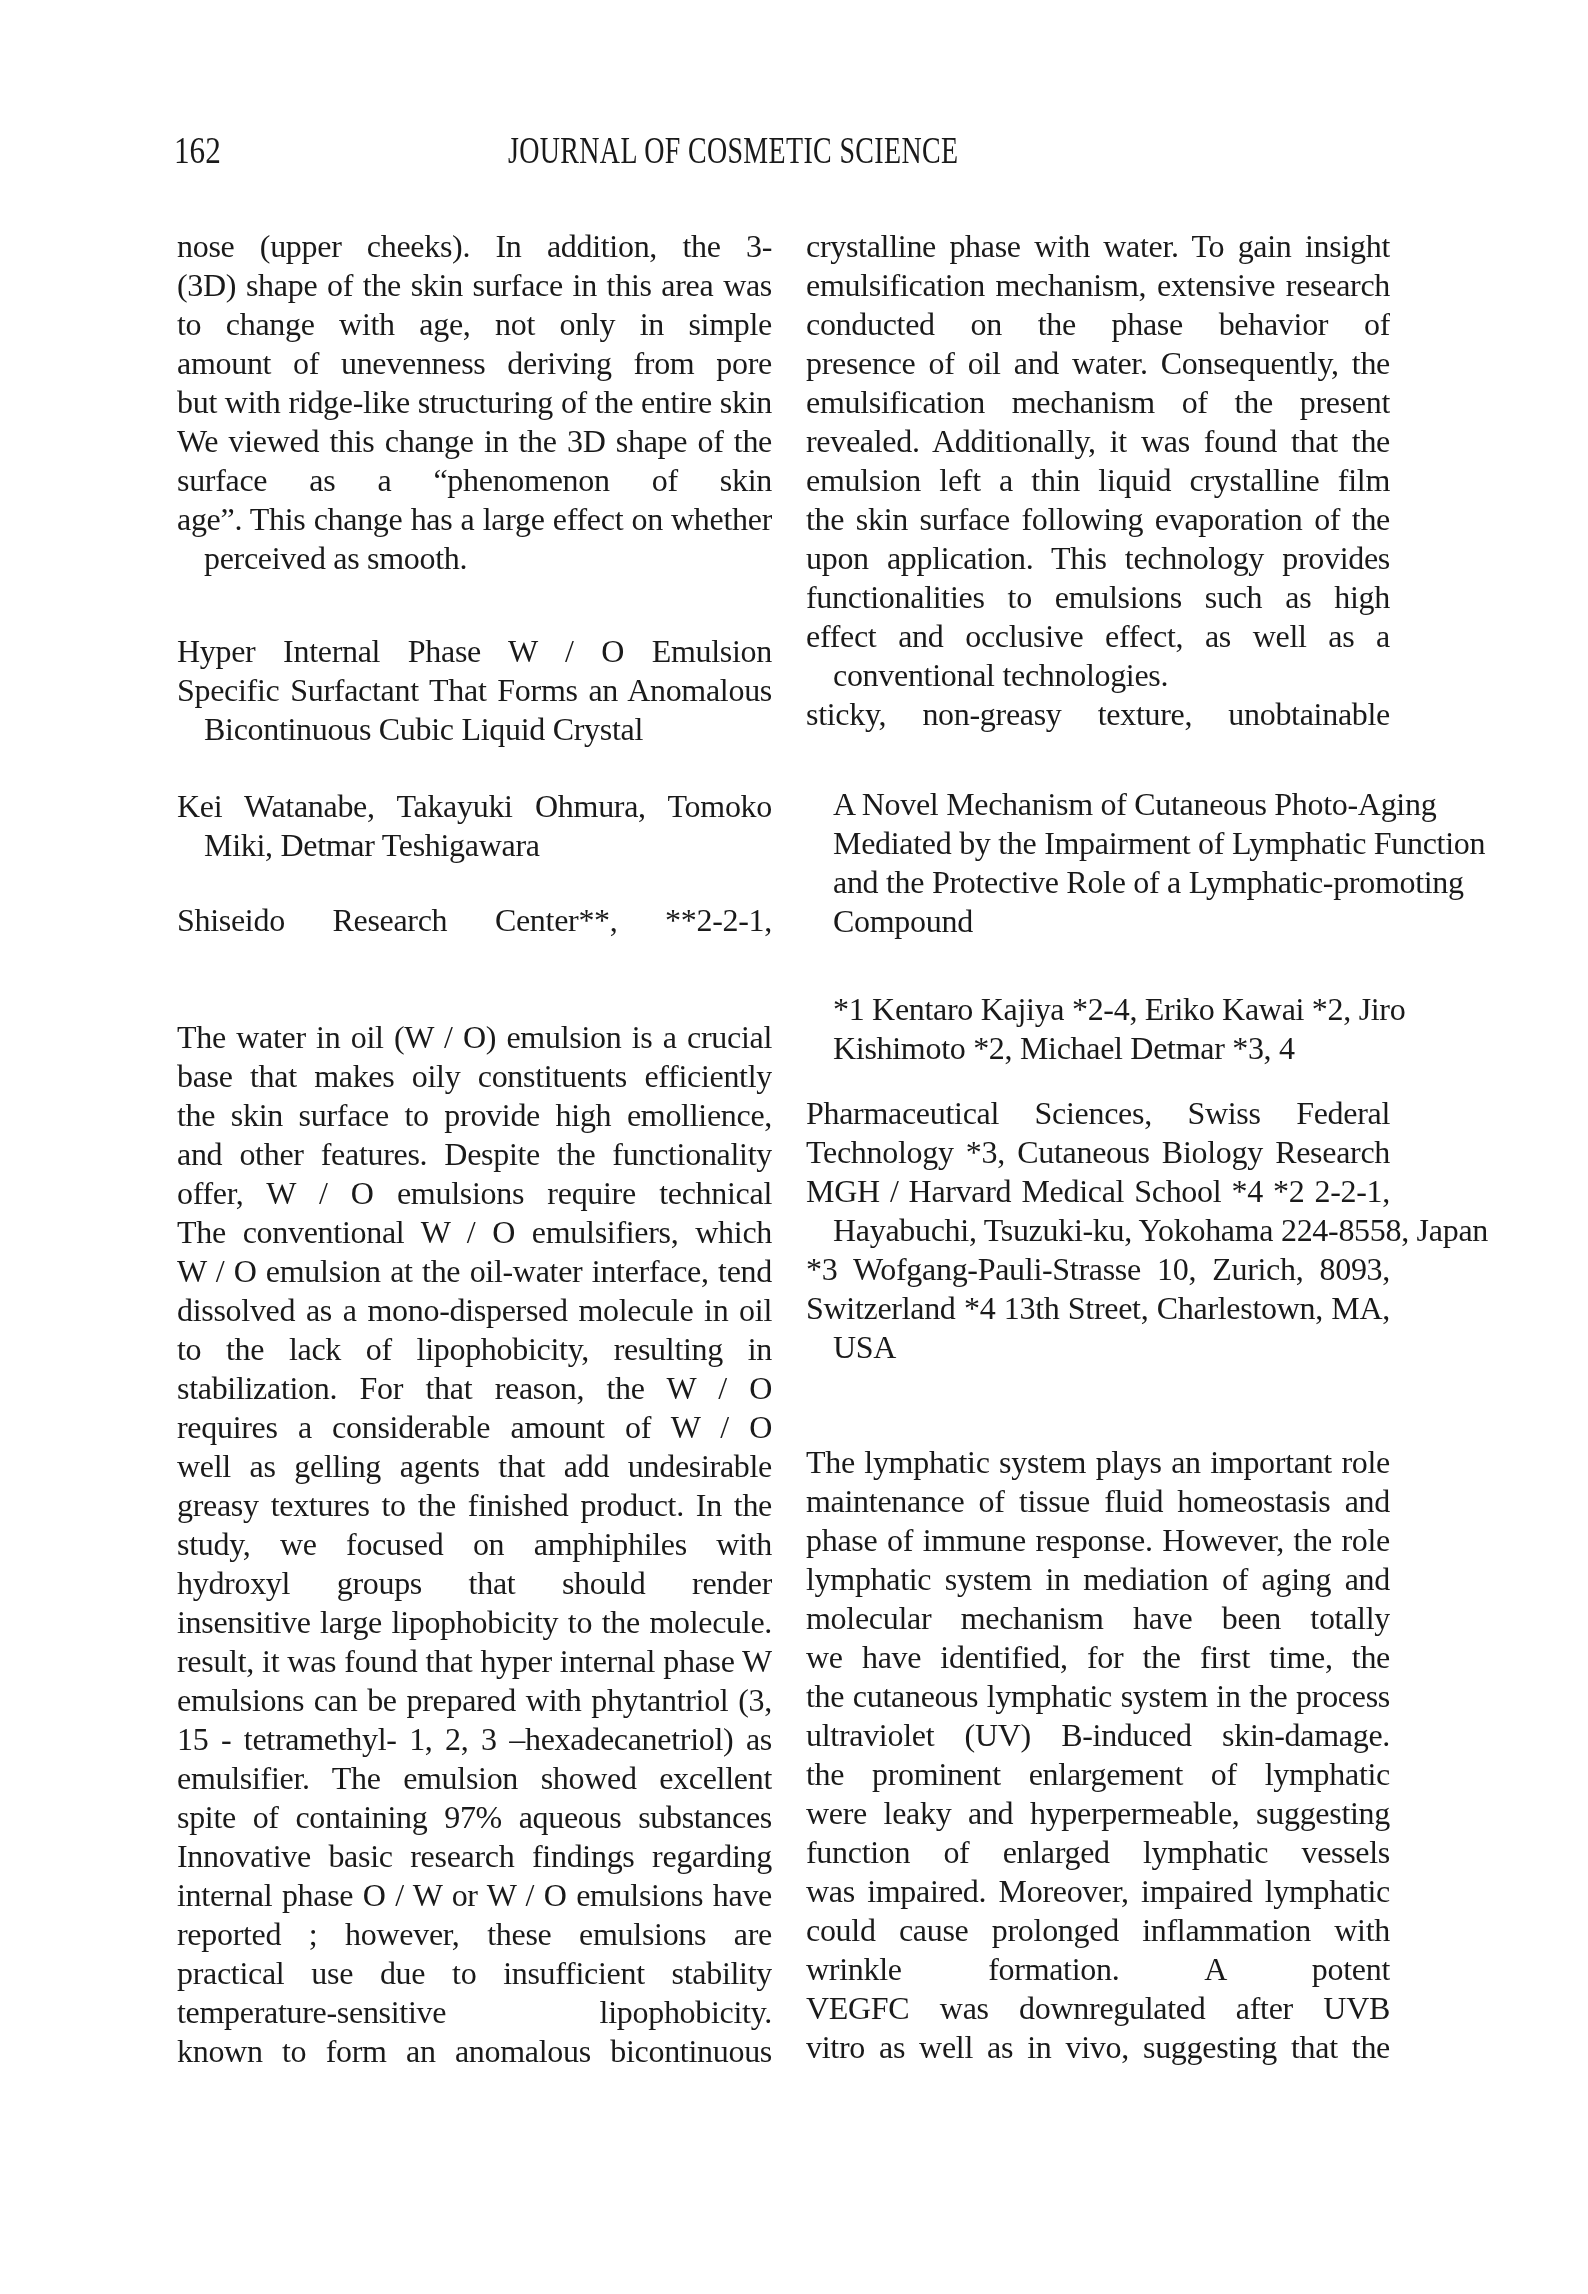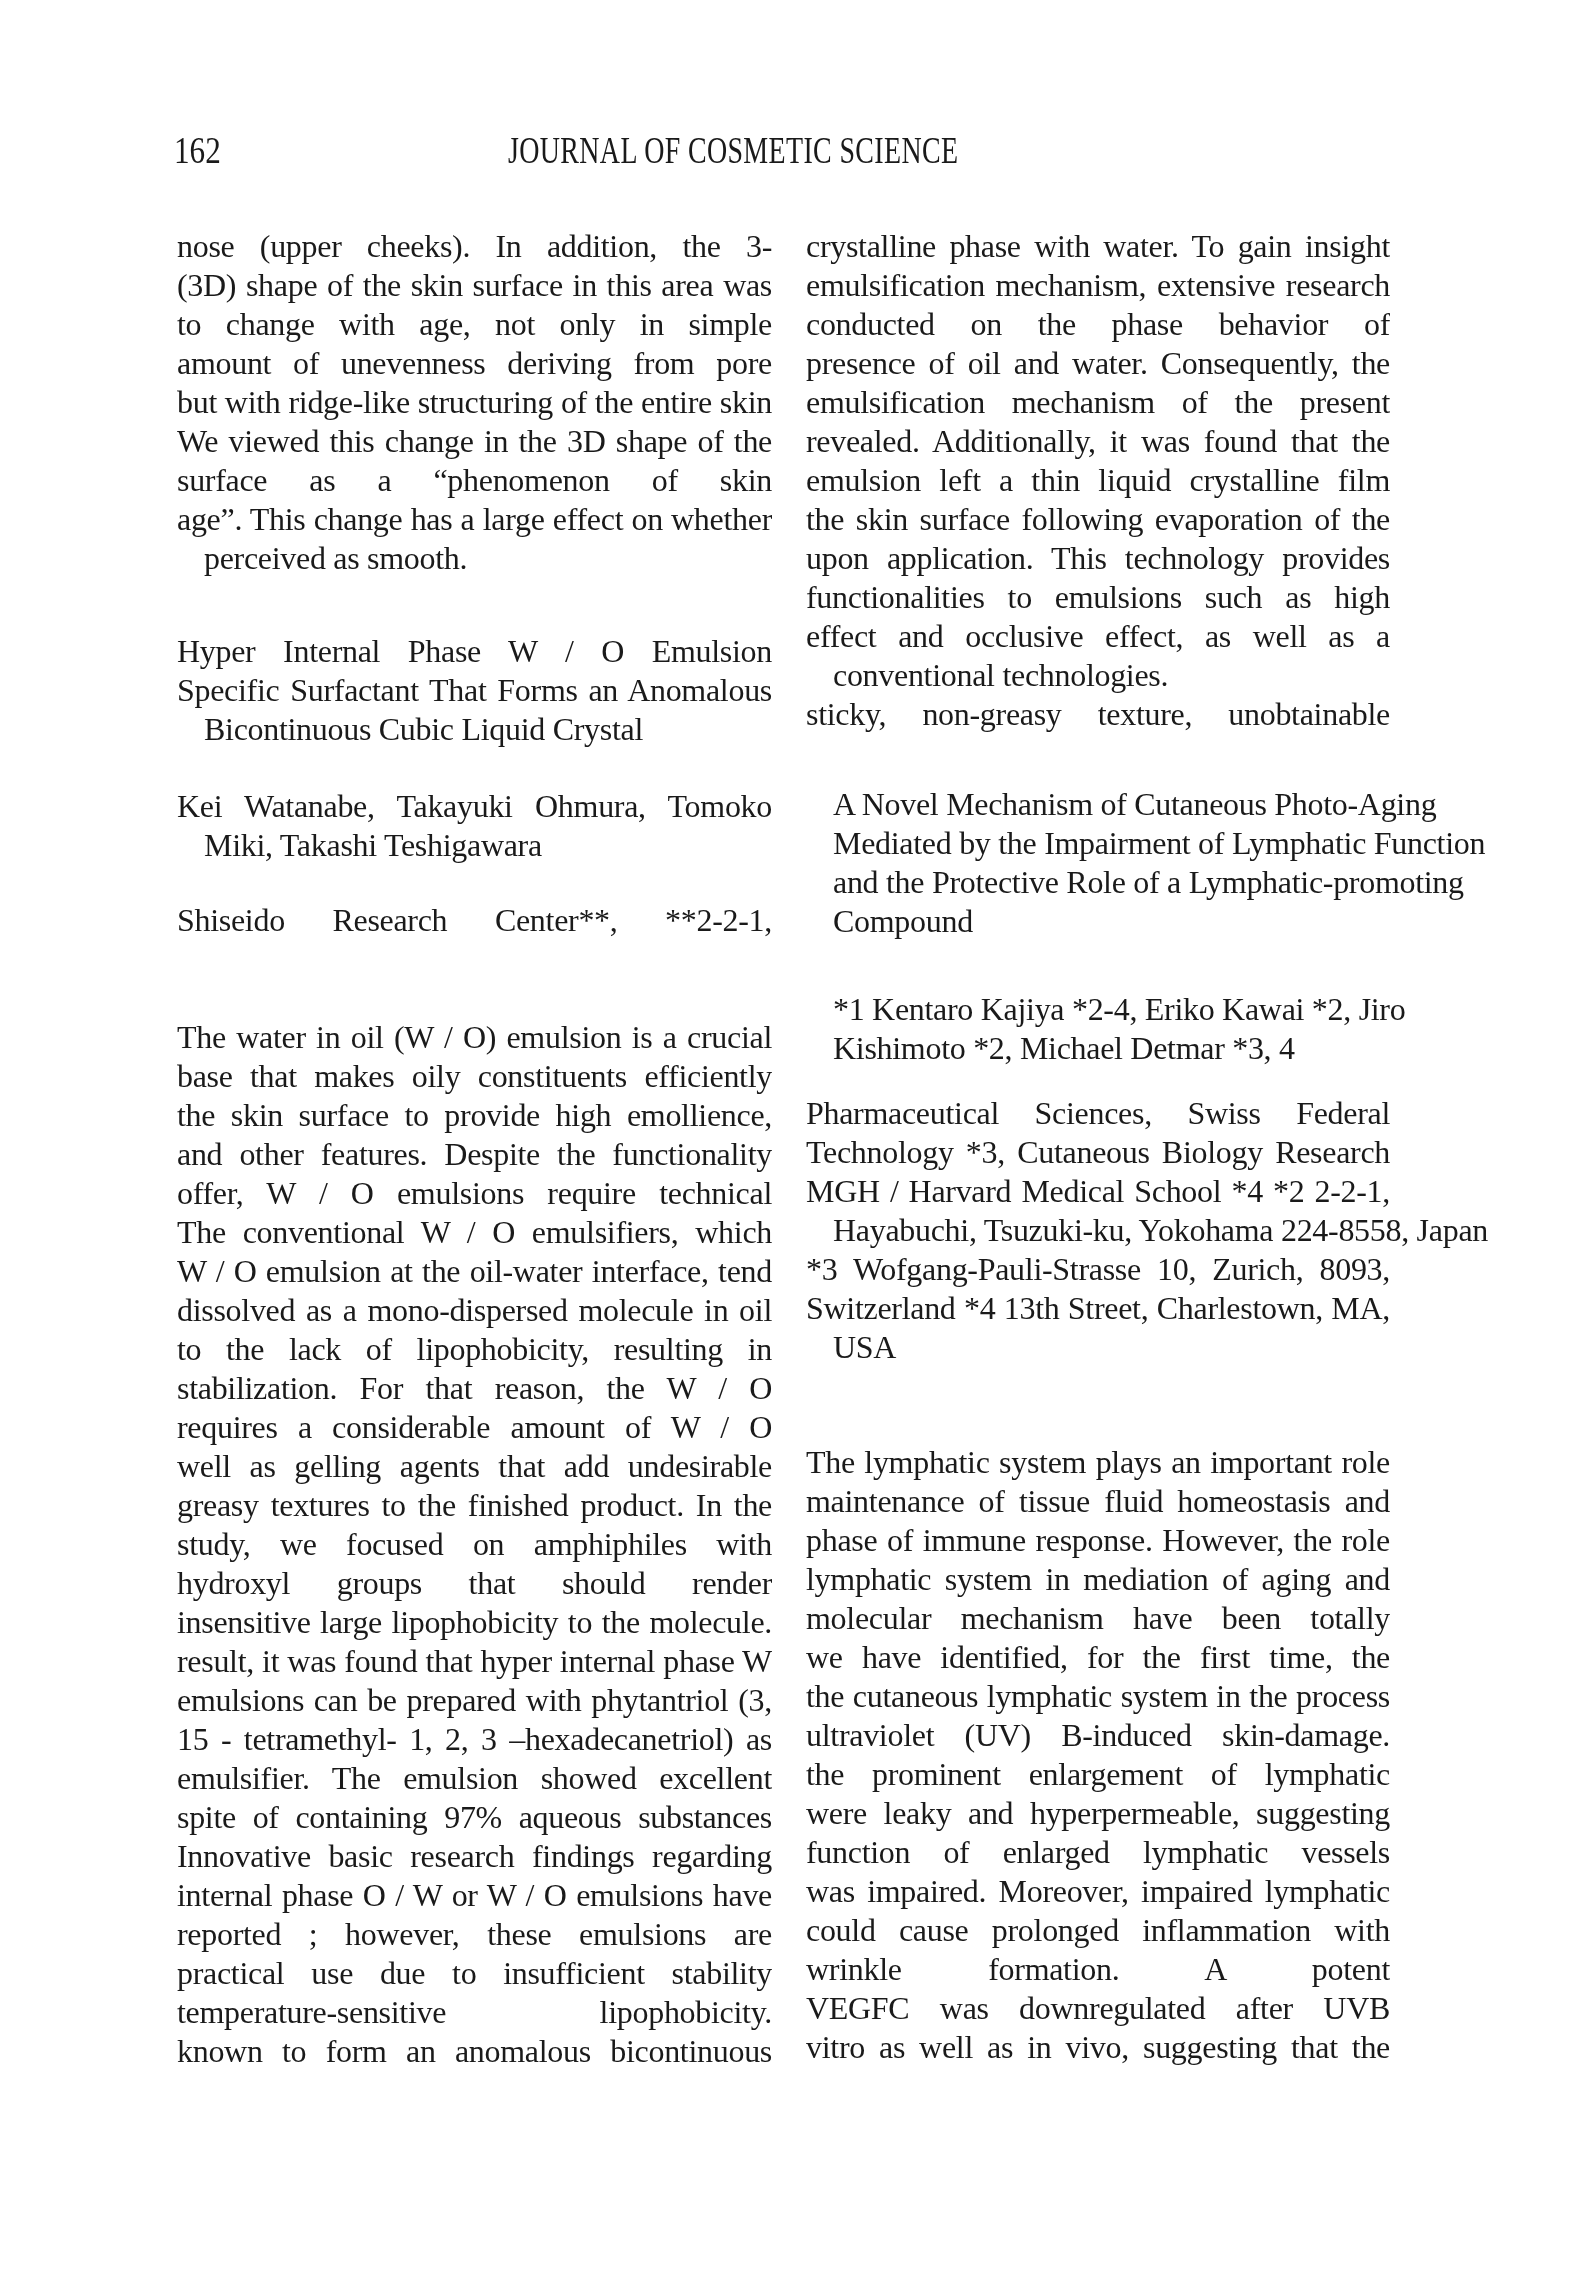--- a/index.html
+++ b/index.html
@@ -38,21 +38,21 @@
   </div>
 
   <div class="block col-left" style="top:632px">
     <span class="ln j">Hyper Internal Phase W / O Emulsion Stabilized with a</span>
     <span class="ln j">Specific Surfactant That Forms an Anomalous</span>
     <span class="ln l">Bicontinuous Cubic Liquid Crystal</span>
   </div>
 
   <div class="block col-left" style="top:787px">
     <span class="ln j">Kei Watanabe, Takayuki Ohmura, Tomoko Ikeda,Ayako</span>
-    <span class="ln l">Miki, Takashi Teshigawara</span>
+    <span class="ln l">Miki, Detmar Teshigawara</span>
   </div>
 
   <div class="block col-left" style="top:901px">
     <span class="ln j">Shiseido Research Center**, **2-2-1, Hayabuchi,</span>
   </div>
 
   <div class="block col-left" style="top:1018px; line-height:39px">
     <span class="ln j" style="height:39px">The water in oil (W / O) emulsion is a crucial cosmetic</span>
     <span class="ln j" style="height:39px">base that makes oily constituents efficiently spread on</span>
     <span class="ln j" style="height:39px">the skin surface to provide high emollience, high SPF</span>

